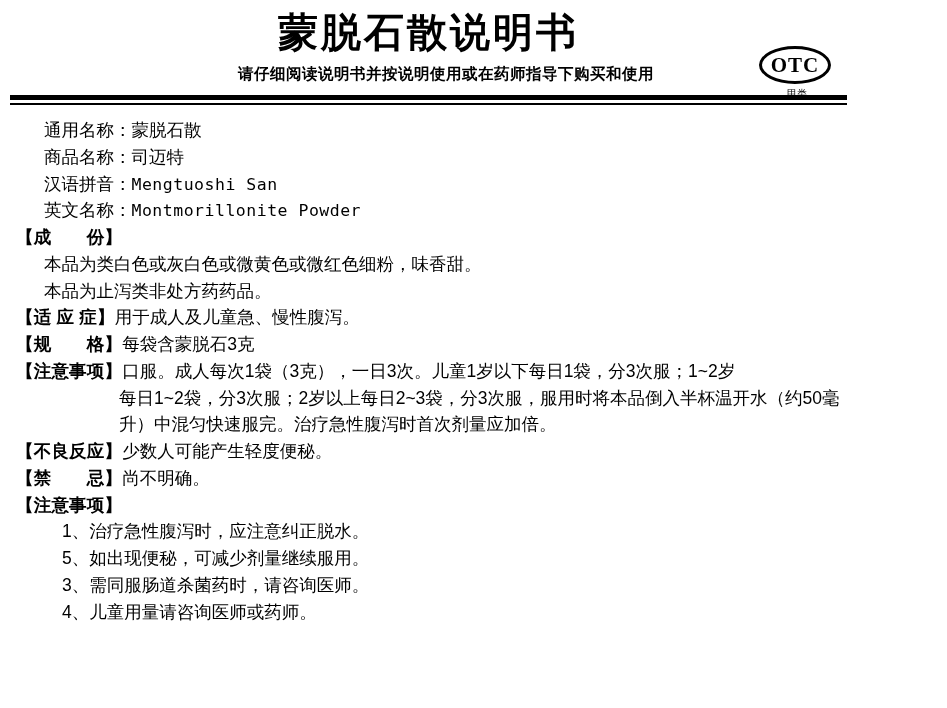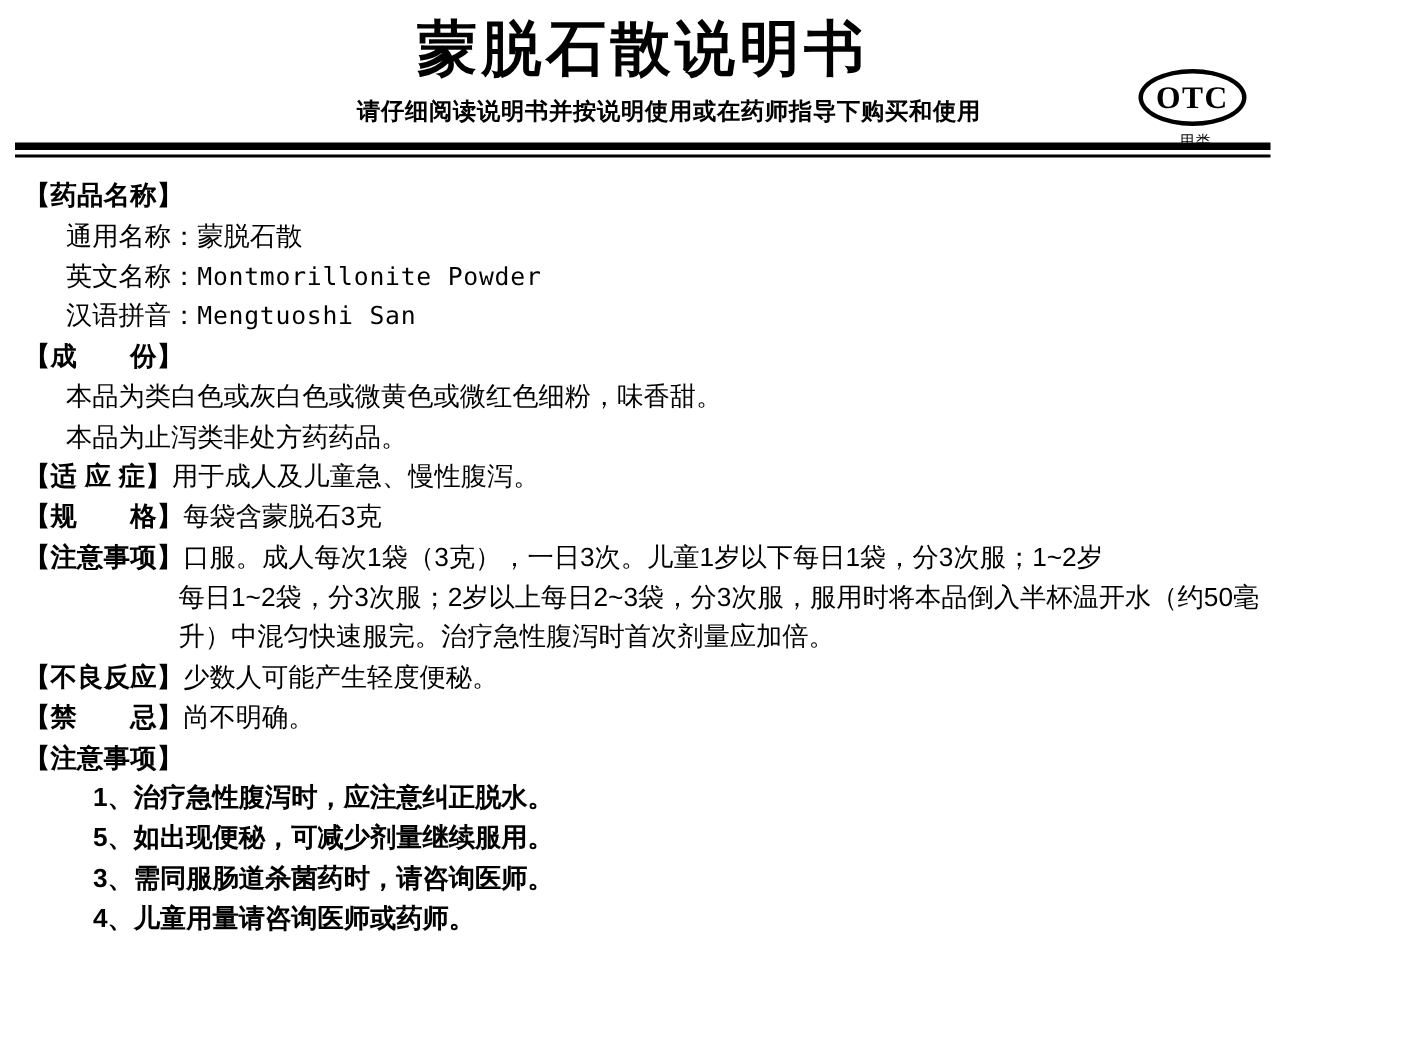--- a/index.html
+++ b/index.html
@@ -97,21 +97,21 @@
   }
   .indent {
     padding-left: 28px;
   }
   .mono {
     font-family: "DejaVu Sans Mono", "Liberation Mono", monospace;
     font-size: 16.5px;
     letter-spacing: 0.5px;
   }
   .notice-item {
-    font-weight: bold;
+    font-weight: normal;
     padding-left: 46px;
   }
   .wrap-line {
     padding-left: 103px;
   }
   .wrap-line2 {
     padding-left: 103px;
   }
 </style>
 </head>
@@ -129,29 +129,31 @@
   </div>
 
   <div class="rule-wrap">
     <div class="rule-thick"></div>
     <div class="rule-gap"></div>
     <div class="rule-thin"></div>
   </div>
 
   <div class="content">
 
-    <div class="sec-head">【药品名称】</div>
     <div class="indent">
       <span>通用名称：</span><span>蒙脱石散</span>
     </div>
     <div class="indent">
-      <span>英文名称：</span><span class="mono">Montmorillonite  Powder</span>
+      <span>商品名称：</span><span>司迈特</span>
     </div>
     <div class="indent">
       <span>汉语拼音：</span><span class="mono">Mengtuoshi San</span>
+    </div>
+    <div class="indent">
+      <span>英文名称：</span><span class="mono">Montmorillonite  Powder</span>
     </div>
 
     <div class="sec-head">【成　　份】</div>
 
     <div class="indent">本品为类白色或灰白色或微黄色或微红色细粉，味香甜。</div>
 
     <div class="indent">本品为止泻类非处方药药品。</div>
 
     <div>
       <span class="sec-head">【适  应  症】</span><span>用于成人及儿童急、慢性腹泻。</span>

